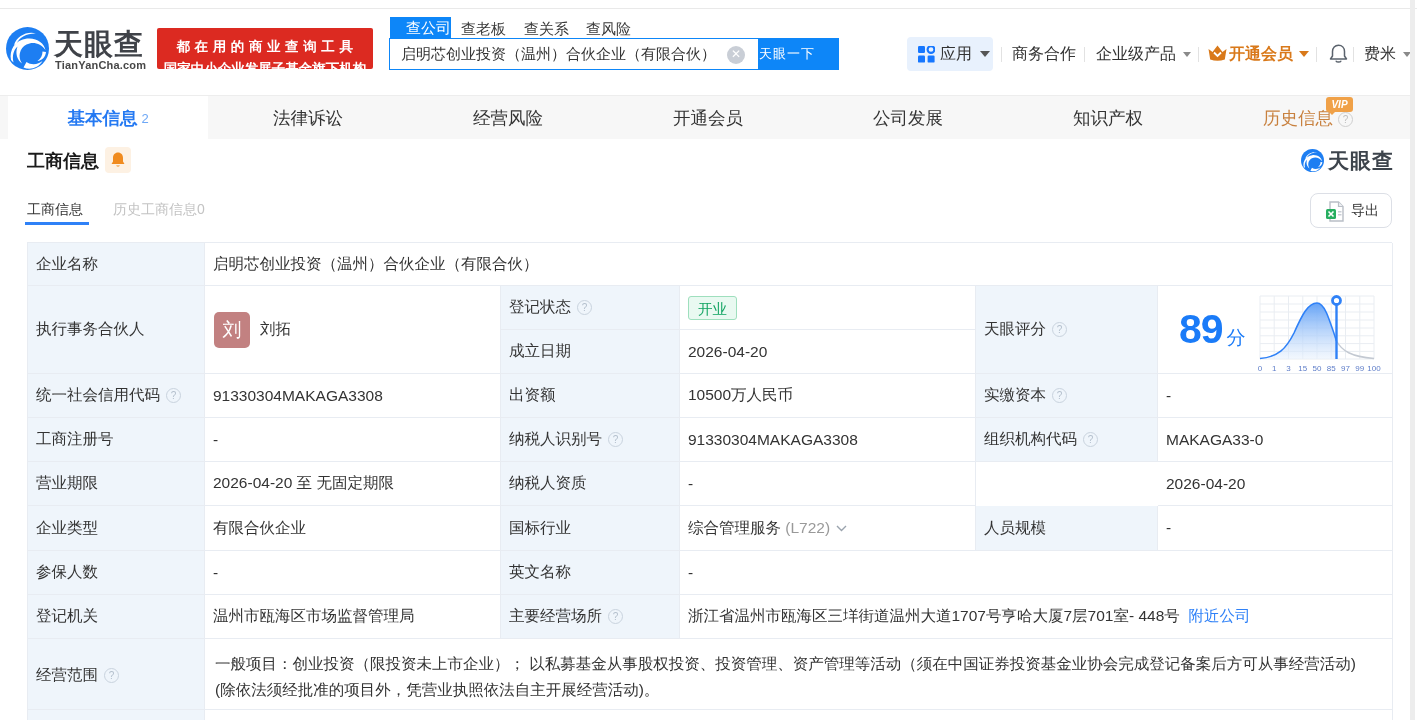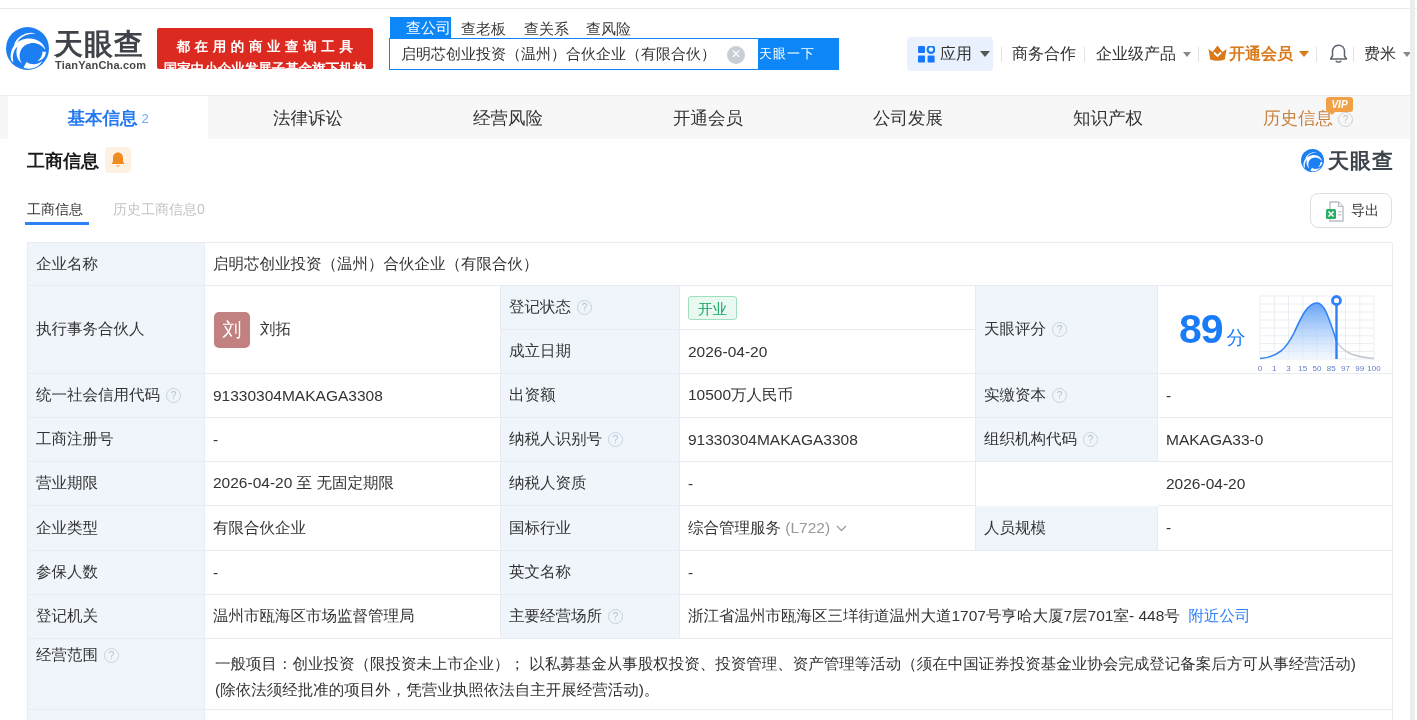--- a/index.html
+++ b/index.html
@@ -239,21 +239,21 @@
 <div class="c" style="left:177px;top:308px;width:296px;height:44px">-</div>
 <div class="c lb" style="left:473px;top:308px;width:179px;height:44px">英文名称</div>
 <div class="c" style="left:652px;top:308px;width:713px;height:44px">-</div>
 
 <div class="c lb" style="left:0;top:352px;width:177px;height:44px">登记机关</div>
 <div class="c" style="left:177px;top:352px;width:296px;height:44px">温州市瓯海区市场监督管理局</div>
 <div class="c lb" style="left:473px;top:352px;width:179px;height:44px">主要经营场所 <span class="q">?</span></div>
 <div class="c" style="left:652px;top:352px;width:713px;height:44px">浙江省温州市瓯海区三垟街道温州大道1707号亨哈大厦7层701室- 448号&nbsp;&nbsp;<a class="lk">附近公司</a></div>
 
 <div class="c lb" style="left:0;top:396px;width:177px;height:71px;align-items:flex-start">
-        <span style="margin-top:6px;display:inline-flex;align-items:center">经营范围 <span class="q" style="margin-left:6px">?</span></span>
+        <span style="margin-top:26px;display:inline-flex;align-items:center">经营范围 <span class="q" style="margin-left:6px">?</span></span>
       </div>
 <div class="c" style="left:177px;top:396px;width:1188px;height:71px;display:block;padding:12px 0 0 10px;line-height:26px;white-space:nowrap;overflow:hidden">一般项目：创业投资（限投资未上市企业）； 以私募基金从事股权投资、投资管理、资产管理等活动（须在中国证券投资基金业协会完成登记备案后方可从事经营活动)<br>(除依法须经批准的项目外，凭营业执照依法自主开展经营活动)。</div>
 
 <div class="c lb" style="left:0;top:467px;width:177px;height:11px;border-bottom:none"></div>
 <div class="c" style="left:177px;top:467px;width:1188px;height:11px;border-bottom:none"></div>
 </div>
 <div id="scroller"></div>
 </div>
 
 </body></html>

